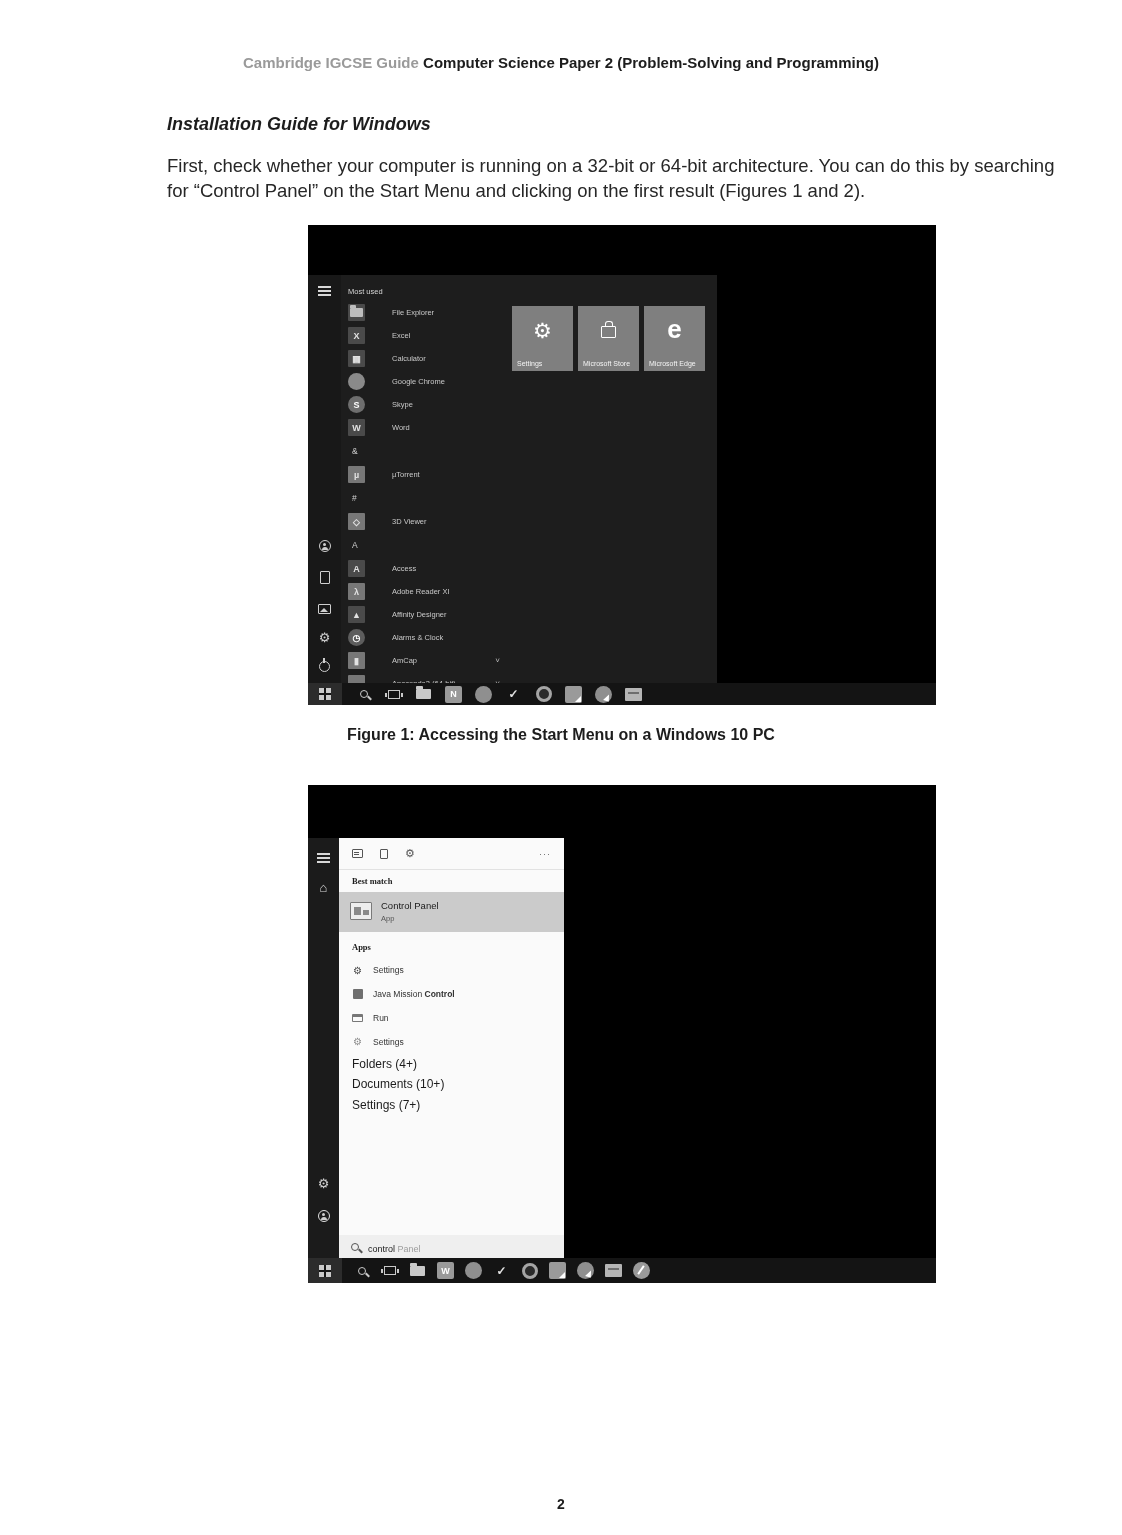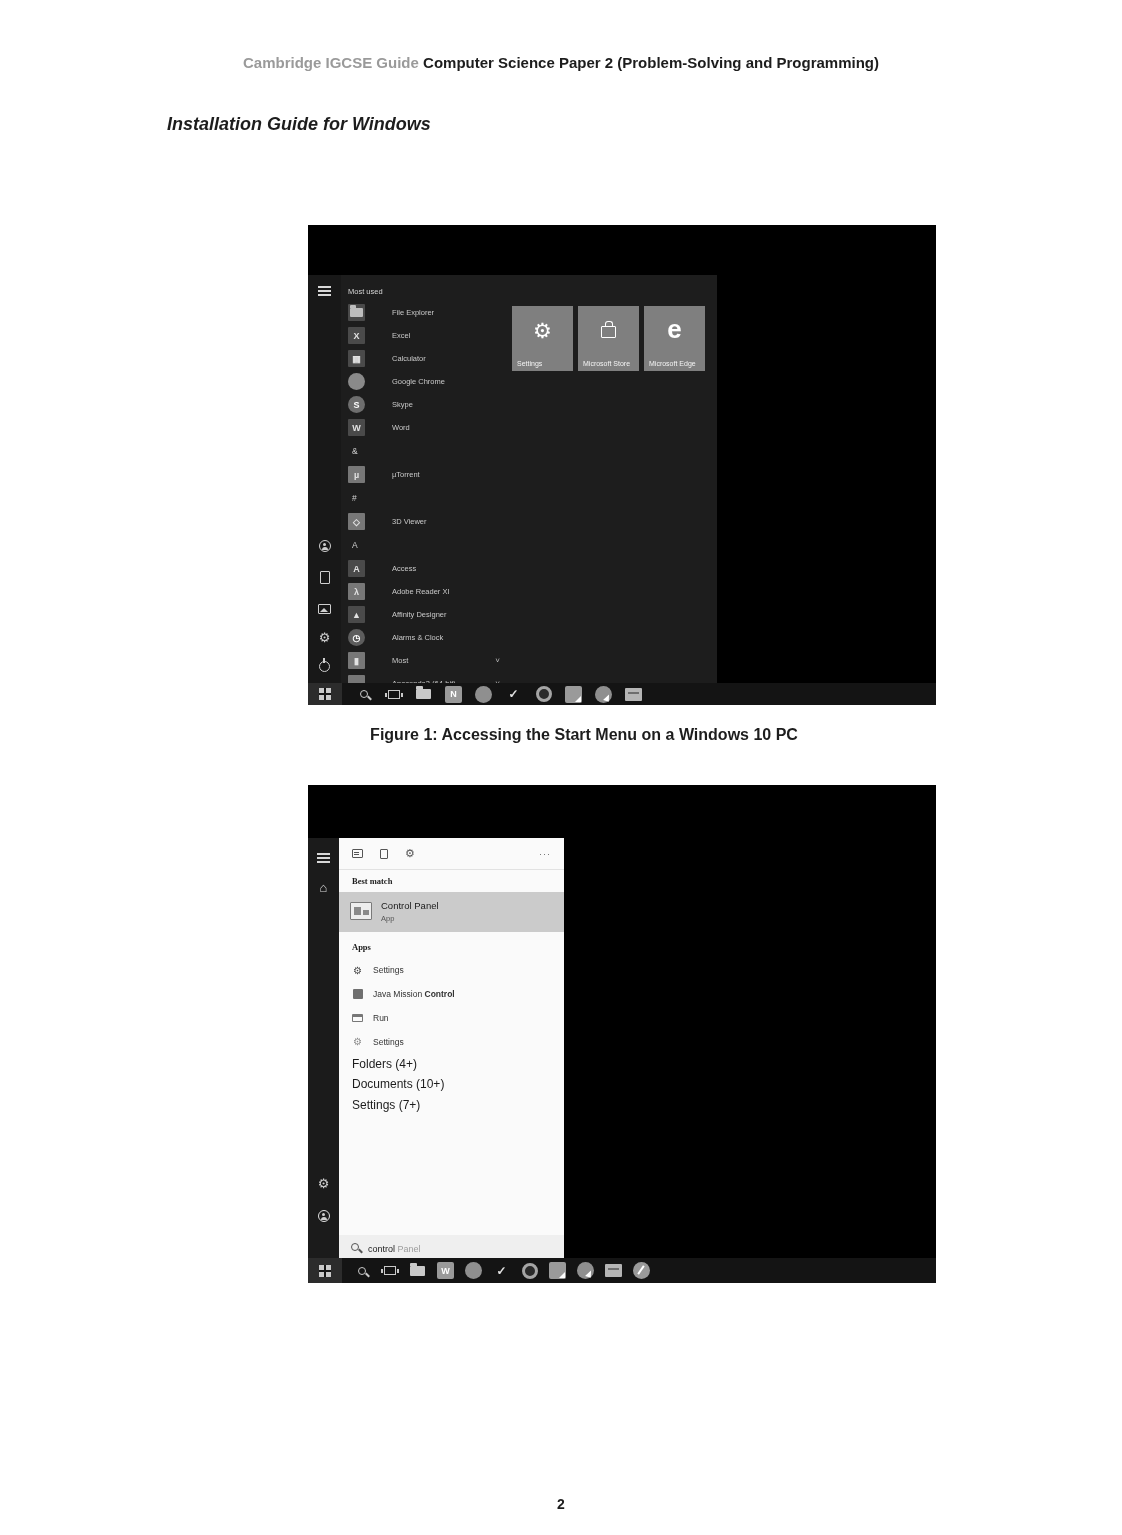--- a/index.html
+++ b/index.html
@@ -7,21 +7,21 @@
   body { font-family:"Liberation Sans", sans-serif; }
   .page { position:relative; width:1002px; height:1535px; margin:0 auto; background:#ffffff; overflow:hidden; }
 
   
   .doc-header { position:absolute; top:54px; left:0; width:100%; text-align:center; font-size:15px; font-weight:bold; }
   .doc-header .muted { color:#9a9a9a; }
   .doc-header .strong { color:#1d1d1d; }
   .section-title { position:absolute; left:107px; top:114px; font-size:18px; font-weight:bold; font-style:italic; color:#1d1d1d;text-align:center; }
   .paragraph { position:absolute; left:107px; top:153px; width:912px; font-size:18.5px; line-height:25px; color:#272727; }
   .caption { position:absolute; left:0; width:100%; text-align:center; font-size:16px; font-weight:bold; color:#1d1d1d; }
-  .caption1 { top:726px;margin-left:23px; }
+  .caption1 { top:726px; }
   .caption2 { top:1295px; }
   .page-number { position:absolute; top:1496px; left:0; width:100%; text-align:center; font-size:14px; font-weight:bold; color:#1d1d1d; }
 
   
   .fig { position:absolute; left:248px; background:#000; overflow:hidden; }
   .fig1 { top:225px; width:628px; height:480px; }
   .fig2 { top:785px; width:628px; height:498px; }
 
   
   .f1-menu { position:absolute; left:0; top:50px; width:409px; height:408px; background:#1d1d1d; overflow:hidden; }
@@ -125,20 +125,21 @@
 <body>
 
 <div class="page">
 
   <div class="doc-header">
     <span class="muted">Cambridge IGCSE Guide</span>
     <span class="strong">Computer Science Paper 2 (Problem-Solving and Programming)</span>
   </div>
 
   <div class="section-title">Installation Guide for Windows</div>
+  <div class="paragraph">First, check whether your computer is running on a 32-bit or 64-bit architecture. You can do this by searching for “Control Panel” on the Start Menu and clicking on the first result (Figures 1 and 2).</div>
 
   <div class="fig fig1">
     <div class="f1-menu">
 
       <div class="f1-rail">
         <span class="rail-ic" style="top:8px;">
             <span class="g-burger"></span>
           </span>
         <span class="rail-ic" style="top:263px;">
             <span class="g-user"></span>
@@ -211,21 +212,21 @@
         <div class="f1-row">
           <span class="ai">▲</span>
           <span class="lbl">Affinity Designer</span>
         </div>
         <div class="f1-row">
           <span class="ai round" style="background:#5d5d5d;">◷</span>
           <span class="lbl">Alarms &amp; Clock</span>
         </div>
         <div class="f1-row">
           <span class="ai lite">▮</span>
-          <span class="lbl">Most</span>
+          <span class="lbl">AmCap</span>
           <span class="chev">˅</span>
         </div>
         <div class="f1-row">
           <span class="ai lite">▪</span>
           <span class="lbl">Anaconda3 (64-bit)</span>
           <span class="chev">˅</span>
         </div>
       </div>
 
       <div class="f1-tiles">

